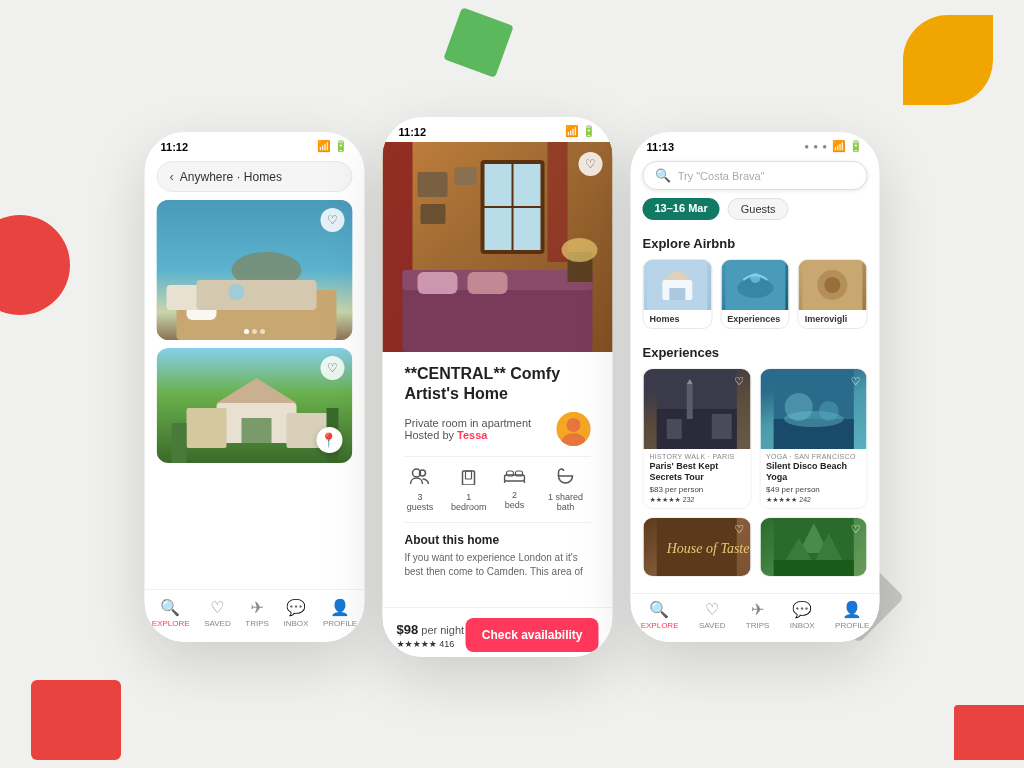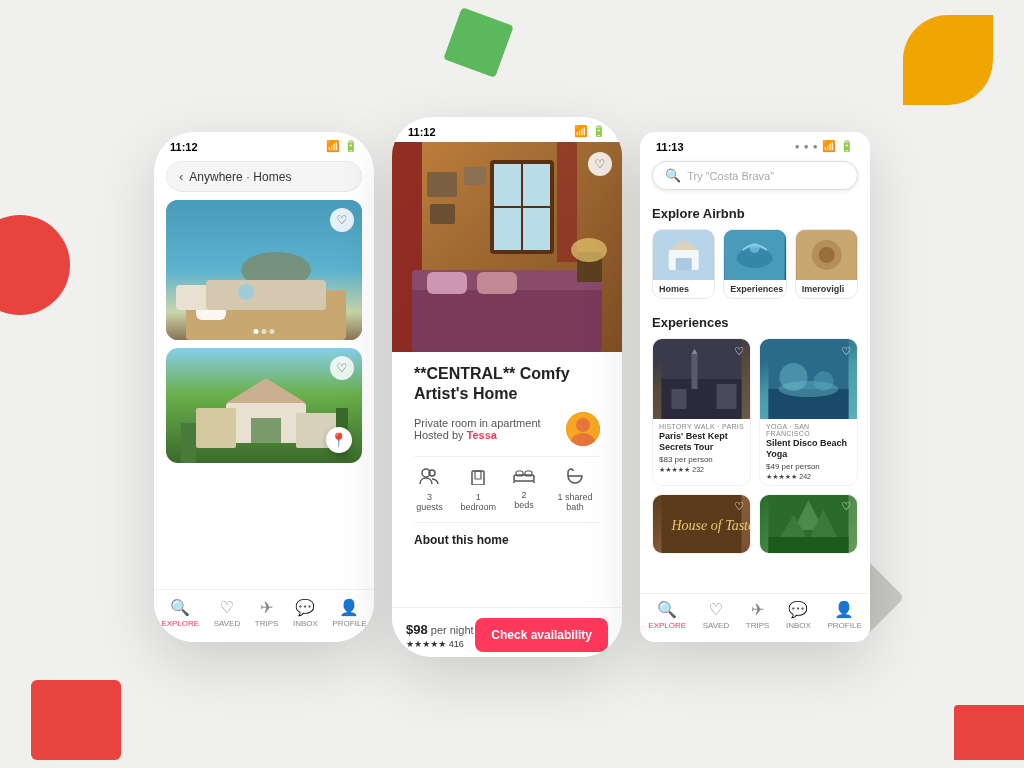--- a/index.html
+++ b/index.html
@@ -48,23 +48,22 @@
 
     
     .phone-2 {
       width: 230px;
       height: 540px;
       margin-top: -15px;
     }
 
     
     .phone-3 {
-      width: 230px;
+      width: 249px;
       height: 510px;
-      border-radius: 15px;
     }
 
     .phone-status-bar {
       display: flex;
       justify-content: space-between;
       align-items: center;
       padding: 8px 16px 4px;
       font-size: 11px;
       font-weight: 600;
     }
@@ -765,20 +764,21 @@
                 <path d="M3 9 L3 5 C3 3.5 4.5 2 6 2 C7.5 2 8 3 8 4" fill="none" stroke="#555" stroke-width="1.5"></path>
                 <path d="M3 9 L17 9 C17 13 14 16 10 16 C6 16 3 13 3 9Z" fill="none" stroke="#555" stroke-width="1.5"></path>
               </svg>
           </span>
           <span style="text-align:center;">1 shared bath</span>
         </div>
       </div>
 
       <div>
         <div class="about-section-title">About this home</div>
+        <div class="about-text">If you want to experience London at it's best then come to Camden. This area of</div>
       </div>
     </div>
 
     <div class="bottom-booking">
       <div>
         <div class="price-booking">
           <span>$98</span><span class="price-suffix"> per night</span>
         </div>
         <div class="rating-small">
           <span>★★★★★</span>
@@ -798,20 +798,24 @@
         <span>📶</span>
         <span>🔋</span>
       </div>
     </div>
 
     <div class="search-row">
       <span style="color:#888;font-size:13px;">🔍</span>
       <span style="font-size:11px;color:#aaa;">Try "Costa Brava"</span>
     </div>
 
+    <div class="date-row">
+      <span class="date-chip">13–16 Mar</span>
+      <span class="guests-chip">Guests</span>
+    </div>
 
     <div class="section-title">Explore Airbnb</div>
     <div class="explore-grid">
       <div class="explore-card">
         <div class="explore-thumb explore-homes-img">
           <svg width="100%" height="50" viewBox="0 0 60 50">
               <rect width="60" height="50" fill="#b8d4e8"></rect>
               <rect x="15" y="20" width="30" height="20" fill="#fff" opacity="0.8" rx="2"></rect>
               <polygon points="15,20 30,10 45,20" fill="#e0d0b8"></polygon>
               <rect x="22" y="28" width="16" height="12" fill="#aac8e0" rx="1"></rect>

